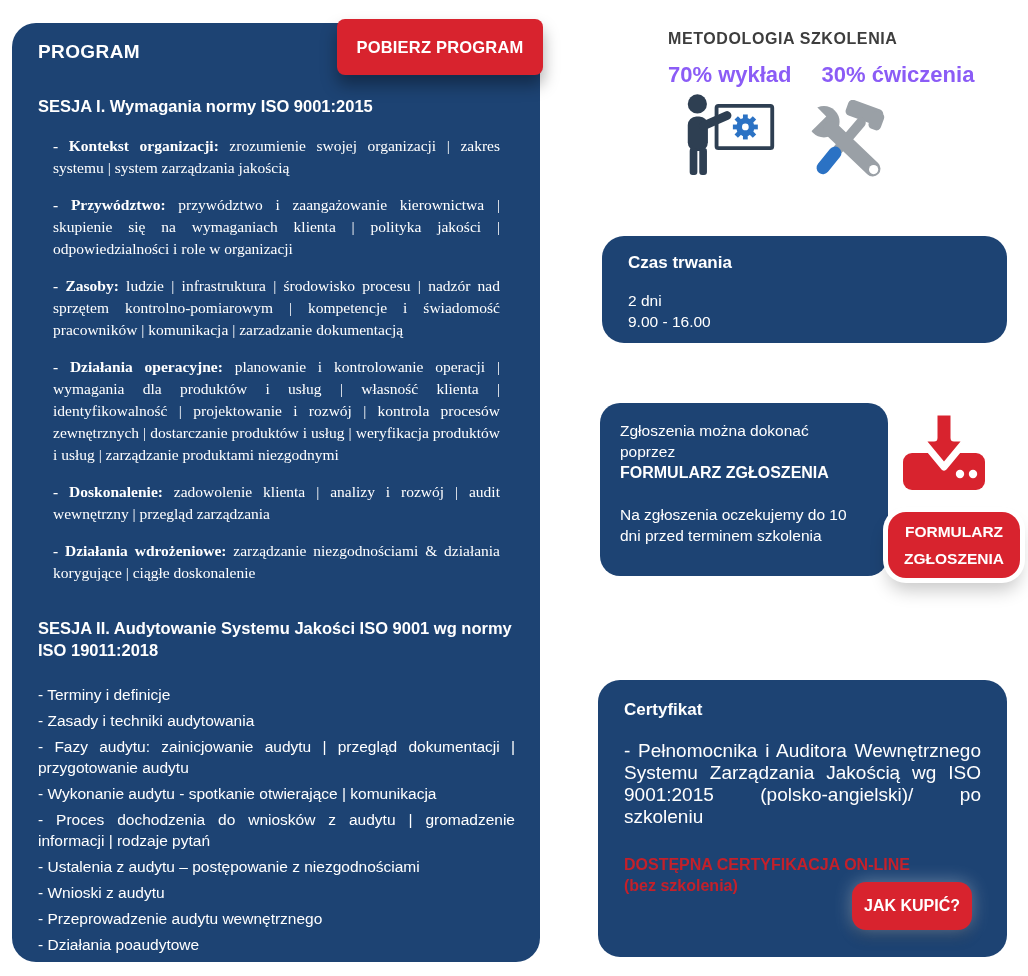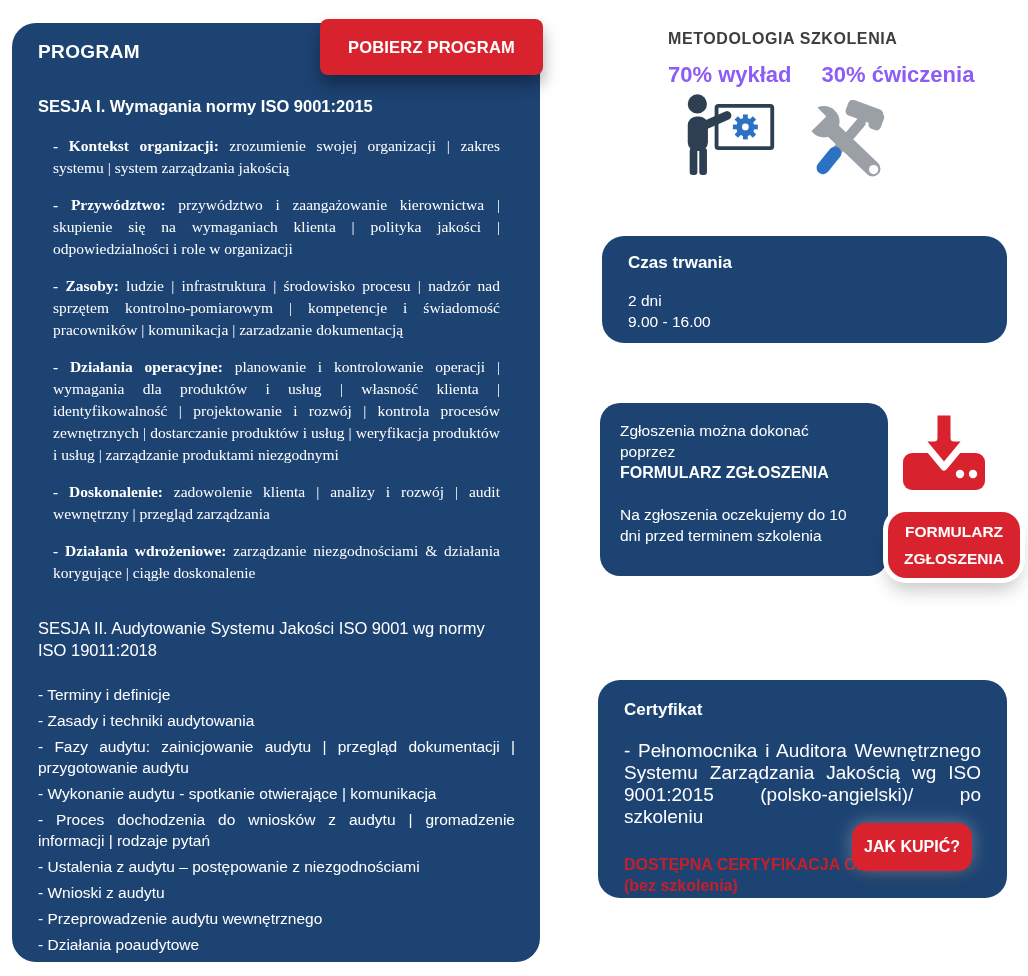--- a/index.html
+++ b/index.html
@@ -19,30 +19,30 @@
     overflow:hidden;
   }
   
   .program-panel{
     position:absolute;left:12px;top:23px;width:528px;height:939px;
     background:var(--navy);border-radius:24px;
     padding:18px 25px 18px 26px;color:#fff;
   }
   .program-title{font-size:19px;font-weight:bold;letter-spacing:.4px;}
   .download-btn{
-    position:absolute;top:-4px;right:-3px;width:223px;height:56px;
+    position:absolute;top:-4px;right:-3px;width:206px;height:56px;
     background:var(--red);color:#fff;border:none;cursor:pointer;
     font-family:inherit;font-weight:bold;font-size:16.5px;letter-spacing:.2px;
     display:flex;align-items:center;justify-content:center;
     border-radius:8px;box-shadow:0 10px 16px rgba(0,0,0,.35);
   }
   .s1-heading{margin-top:32px;font-size:16.5px;font-weight:bold;line-height:22px;}
   .prog-body{margin-top:18px;font-size:15.5px;line-height:22px;text-align:justify;}
   .prog-item{margin:15px;font-family:Liberation Serif, serif;}
-  .s2-heading{margin-top:33px;font-size:16.5px;font-weight:normal;line-height:22px;}
+  .s2-heading{margin-top:33px;font-size:16.5px;font-weight:bold;line-height:22px;}
   .s2-list{margin-top:23px;font-size:15.5px;line-height:21px;text-align:justify;}
   .s2-list p{margin:0 0 5px 0;}
   
   .meth-title{
     position:absolute;left:668px;top:30px;
     font-size:16px;font-weight:bold;color:var(--gray-head);letter-spacing:.6px;
   }
   .meth-stats{
     position:absolute;left:668px;top:62px;display:flex;gap:30px;
     font-size:22px;font-weight:bold;color:#8b5cf6;
@@ -64,21 +64,21 @@
   .dl-icon{position:absolute;left:898px;top:410px;}
   .form-btn{
     position:absolute;left:888px;top:512px;width:132px;height:66px;
     background:var(--red);color:#fff;border:none;cursor:pointer;
     font-family:inherit;font-weight:bold;font-size:15.5px;line-height:19px;
     display:flex;flex-direction:column;align-items:center;justify-content:center;
     border-radius:18px;
     box-shadow:0 0 0 5px #ffffff, 0 12px 18px rgba(0,0,0,.22);
     gap:8px;
   }
-  .card-cert{left:598px;top:680px;width:409px;height:218px;border-radius:22px;padding:20px 26px;}
+  .card-cert{left:598px;top:680px;width:409px;height:277px;border-radius:22px;padding:20px 26px;}
   .cert-desc{margin-top:20px;font-size:19px;line-height:22px;text-align:justify;}
   .cert-online{margin-top:26px;font-size:16px;font-weight:bold;line-height:21px;color:var(--red-on-navy);}
   .buy-btn{
     position:absolute;right:35px;bottom:27px;width:120px;height:48px;
     background:var(--red);color:#fff;border:none;cursor:pointer;
     font-family:inherit;font-weight:bold;font-size:16px;
     display:flex;align-items:center;justify-content:center;border-radius:14px;
     box-shadow:0 0 18px rgba(255,255,255,.35), 0 8px 14px rgba(0,0,0,.2);
   }
 </style>

